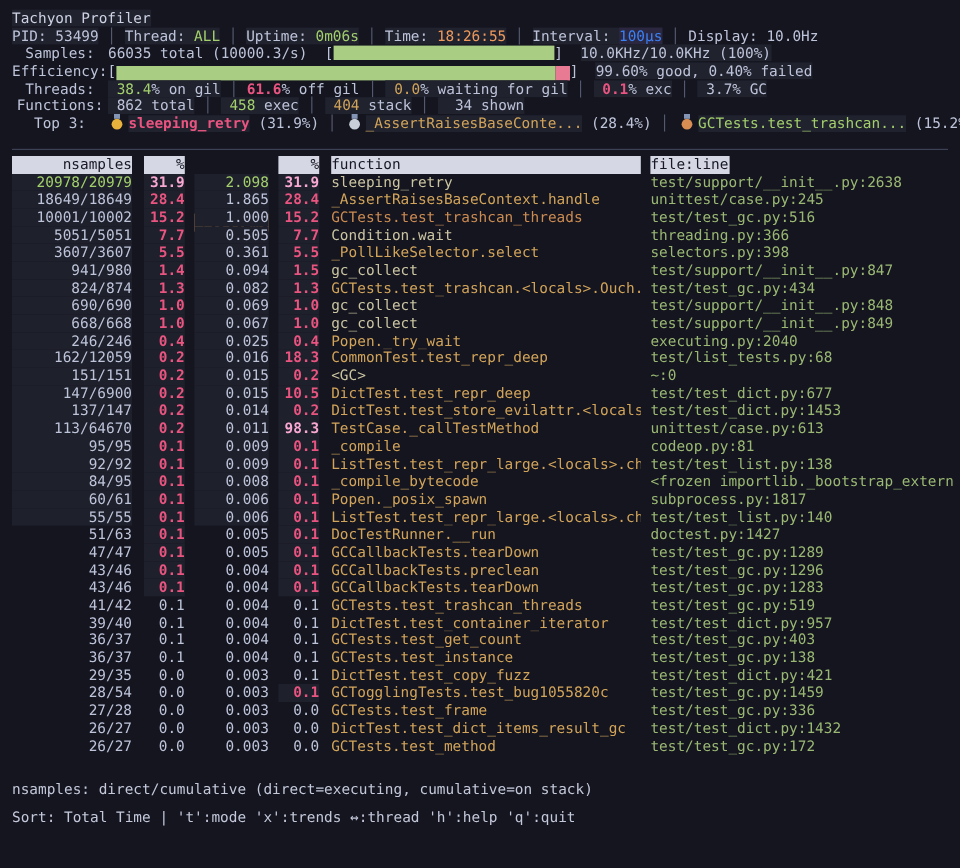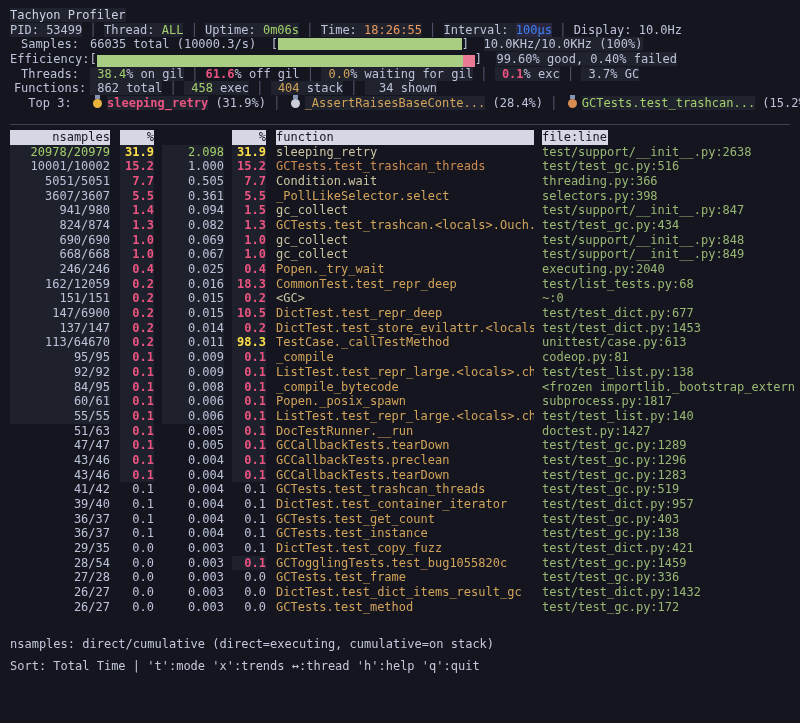--- a/index.html
+++ b/index.html
@@ -8,21 +8,21 @@
     background:#14151f;color:#bdc3d9;
     font-family:"DejaVu Sans Mono",monospace;
     font-size:12px;
   }
   .term{padding:8px 0 0 10px;}
   .line{height:14.7px;line-height:14.7px;white-space:pre;}
   .lbl{display:inline-block;width:80px;text-align:center;}
   
   .c-fg{color:#bdc3d9;}
   .c-green{color:#a3d06c;}
-  .c-greenB{color:#fde047;font-weight:bold;}
+  .c-greenB{color:#f9a8d4;font-weight:bold;}
   .c-pink{color:#ea5480;font-weight:bold;}
   .c-gold{color:#d2a45a;}
   .c-orange{color:#cc8b51;}
   .c-orangeT{color:#ef9a5c;}
   .c-cream{color:#cbc5a2;}
   .c-lavender{color:#3b82f6;}
   .c-file{color:#9ab873;}
   .c-title{color:#cdd2e4;}
   .sep{color:#565b72;}
   .hl{background:#20222e;}
@@ -74,20 +74,21 @@
   <div class="line"><span class="lbl">Functions:</span><span id="functions-segs"><span class="hl"><span class="c-fg"> 862</span><span> total</span></span><span class="sep"> │ </span><span class="hl"><span class="c-green"> 458</span><span> exec</span></span><span class="sep"> │ </span><span class="hl"><span class="c-gold"> 404</span><span> stack</span></span><span class="sep"> │ </span><span class="hl"><span class="c-fg">  34</span><span> shown</span></span></span></div>
 
   <div class="line"><span class="lbl">Top 3:</span><span id="top3-items"><span><span class="medal m-gold"></span><span class="hl c-pink">sleeping_retry</span><span> (31.9%)</span></span><span class="sep"> │ </span><span><span class="medal m-silver"></span><span class="hl c-gold">_AssertRaisesBaseConte...</span><span> (28.4%)</span></span><span class="sep"> │ </span><span><span class="medal m-bronze"></span><span class="hl c-green">GCTests.test_trashcan...</span><span> (15.2%)</span></span></span></div>
 
   <hr class="rule">
 
   <div class="line"><span class="cell col-ns th">nsamples</span><span class="cell col-p1 th">%</span><span class="cell col-tot th-sort" style="display:inline-block;width:62px;text-align:right;margin-left:8px;height:14.7px;margin-top:48px;">▼tottime</span><span class="cell col-p2 th">%</span><span class="cell col-fn th">function</span><span class="cell th th-file" style="margin-left:8px;">file:line</span></div>
 
   <div id="table-body">
       <div class="line"><span class="cell col-ns c-green band">20978/20979</span><span class="cell col-p1 c-greenB band">31.9</span><span class="cell col-tot c-green band">2.098</span><span class="cell col-p2 c-greenB band">31.9</span><span class="cell col-fn c-cream">sleeping_retry</span><span class="cell col-file c-file">test/support/__init__.py:2638</span></div>
+      <div class="line"><span class="cell col-ns c-fg band">18649/18649</span><span class="cell col-p1 c-pink band">28.4</span><span class="cell col-tot c-fg band">1.865</span><span class="cell col-p2 c-pink band">28.4</span><span class="cell col-fn c-gold">_AssertRaisesBaseContext.handle</span><span class="cell col-file c-file">unittest/case.py:245</span></div>
       <div class="line"><span class="cell col-ns c-fg band">10001/10002</span><span class="cell col-p1 c-pink band">15.2</span><span class="cell col-tot c-fg band">1.000</span><span class="cell col-p2 c-pink band">15.2</span><span class="cell col-fn c-orange">GCTests.test_trashcan_threads</span><span class="cell col-file c-file">test/test_gc.py:516</span></div>
       <div class="line"><span class="cell col-ns c-fg band">5051/5051</span><span class="cell col-p1 c-pink band">7.7</span><span class="cell col-tot c-fg band">0.505</span><span class="cell col-p2 c-pink band">7.7</span><span class="cell col-fn c-cream">Condition.wait</span><span class="cell col-file c-file">threading.py:366</span></div>
       <div class="line"><span class="cell col-ns c-fg band">3607/3607</span><span class="cell col-p1 c-pink band">5.5</span><span class="cell col-tot c-fg band">0.361</span><span class="cell col-p2 c-pink band">5.5</span><span class="cell col-fn c-gold">_PollLikeSelector.select</span><span class="cell col-file c-file">selectors.py:398</span></div>
       <div class="line"><span class="cell col-ns c-fg band">941/980</span><span class="cell col-p1 c-pink band">1.4</span><span class="cell col-tot c-fg band">0.094</span><span class="cell col-p2 c-pink band">1.5</span><span class="cell col-fn c-cream">gc_collect</span><span class="cell col-file c-file">test/support/__init__.py:847</span></div>
       <div class="line"><span class="cell col-ns c-fg band">824/874</span><span class="cell col-p1 c-pink band">1.3</span><span class="cell col-tot c-fg band">0.082</span><span class="cell col-p2 c-pink band">1.3</span><span class="cell col-fn c-gold">GCTests.test_trashcan.&lt;locals&gt;.Ouch....</span><span class="cell col-file c-file">test/test_gc.py:434</span></div>
       <div class="line"><span class="cell col-ns c-fg band">690/690</span><span class="cell col-p1 c-pink band">1.0</span><span class="cell col-tot c-fg band">0.069</span><span class="cell col-p2 c-pink band">1.0</span><span class="cell col-fn c-cream">gc_collect</span><span class="cell col-file c-file">test/support/__init__.py:848</span></div>
       <div class="line"><span class="cell col-ns c-fg band">668/668</span><span class="cell col-p1 c-pink band">1.0</span><span class="cell col-tot c-fg band">0.067</span><span class="cell col-p2 c-pink band">1.0</span><span class="cell col-fn c-cream">gc_collect</span><span class="cell col-file c-file">test/support/__init__.py:849</span></div>
       <div class="line"><span class="cell col-ns c-fg band">246/246</span><span class="cell col-p1 c-pink band">0.4</span><span class="cell col-tot c-fg band">0.025</span><span class="cell col-p2 c-pink band">0.4</span><span class="cell col-fn c-gold">Popen._try_wait</span><span class="cell col-file c-file">executing.py:2040</span></div>
       <div class="line"><span class="cell col-ns c-fg band">162/12059</span><span class="cell col-p1 c-pink band">0.2</span><span class="cell col-tot c-fg band">0.016</span><span class="cell col-p2 c-pink band">18.3</span><span class="cell col-fn c-gold">CommonTest.test_repr_deep</span><span class="cell col-file c-file">test/list_tests.py:68</span></div>
       <div class="line"><span class="cell col-ns c-fg band">151/151</span><span class="cell col-p1 c-pink band">0.2</span><span class="cell col-tot c-fg band">0.015</span><span class="cell col-p2 c-pink band">0.2</span><span class="cell col-fn c-cream">&lt;GC&gt;</span><span class="cell col-file c-file">~:0</span></div>

